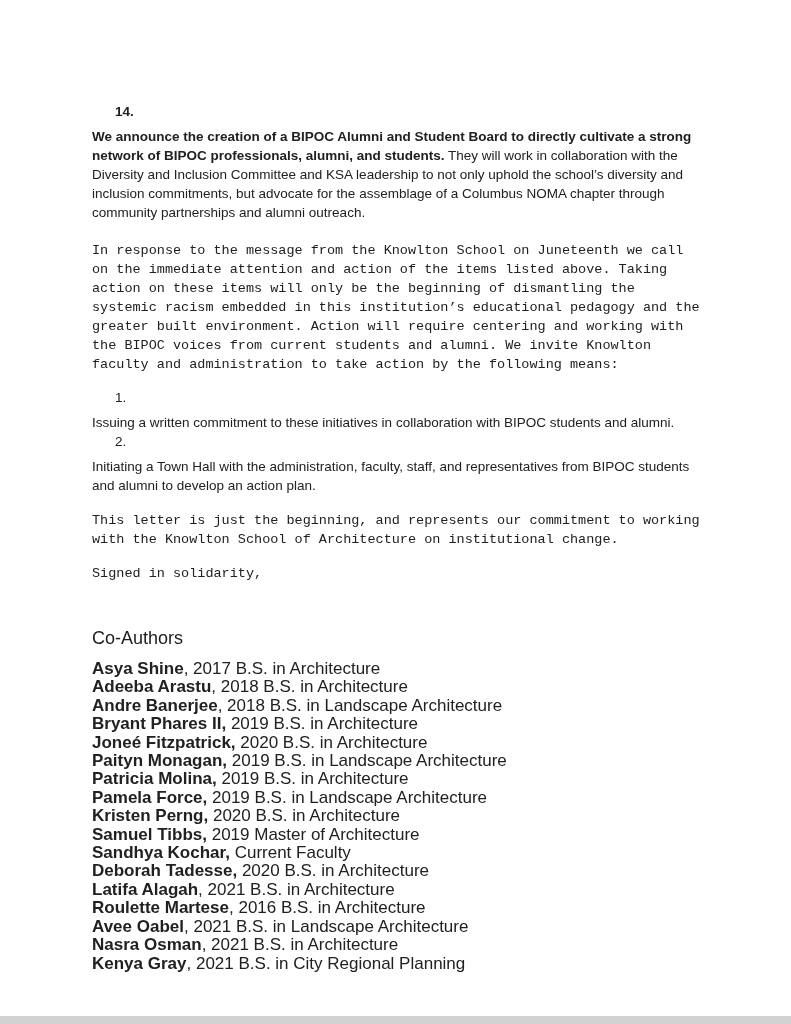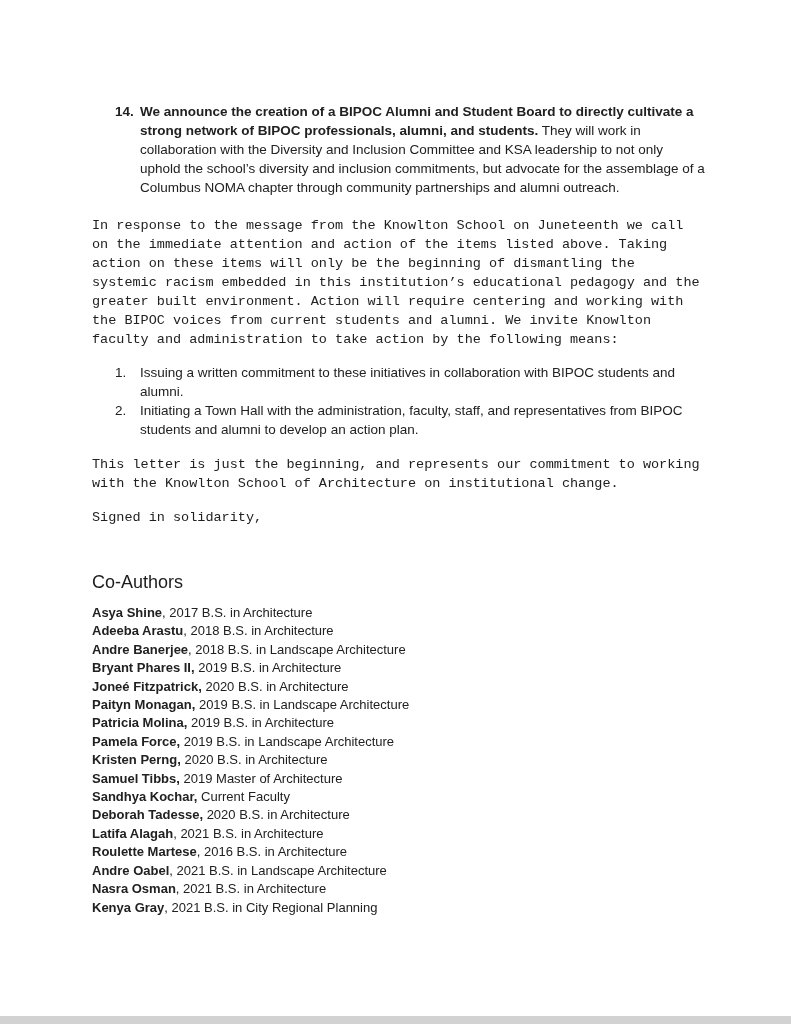--- a/index.html
+++ b/index.html
@@ -23,21 +23,21 @@
     left: 92px;
     top: 102px;
     width: 613px;
     font-size: 13.5px;
     line-height: 19px;
   }
   p { margin: 0; font-family: Liberation Mono, monospace; }
   .bold, strong { font-weight: bold; }
 
   
-  .hang { display: flex; align-items: flex-start; }
+  .hang { display: flex; align-items: flex-start; flex-direction: column; }
   .hang .marker { flex: 0 0 25px; margin-left: 23px; }
   .hang .itext { flex: 1 1 auto; }
 
   .item14 { margin-bottom: 19px; }
   .item14 .marker { font-weight: bold; }
 
   .response { margin-bottom: 14px; }
 
   .actions { margin-bottom: 16px; }
   .actions .hang { margin-bottom: 0; }
@@ -47,21 +47,21 @@
 
   .coauthors-heading {
     margin-top: 42px;
     margin-bottom: 9px;
     font-size: 18px;
     line-height: 26px;
     font-weight: 400;
     color: #1c1c1c;
   }
   .coauthor {
-    font-size: 13px;
+    font-size: 17px;
     line-height: 18.4px;
   }
   .page-edge {
     position: absolute;
     left: 0;
     bottom: 0;
     width: 100%;
     height: 8px;
     background: #d2d2d2;
   }
@@ -104,21 +104,21 @@
       <div class="coauthor"><strong>Joneé Fitzpatrick,</strong><span> 2020 B.S. in Architecture</span></div>
       <div class="coauthor"><strong>Paityn Monagan,</strong><span> 2019 B.S. in Landscape Architecture</span></div>
       <div class="coauthor"><strong>Patricia Molina,</strong><span> 2019 B.S. in Architecture</span></div>
       <div class="coauthor"><strong>Pamela Force,</strong><span> 2019 B.S. in Landscape Architecture</span></div>
       <div class="coauthor"><strong>Kristen Perng,</strong><span> 2020 B.S. in Architecture</span></div>
       <div class="coauthor"><strong>Samuel Tibbs,</strong><span> 2019 Master of Architecture</span></div>
       <div class="coauthor"><strong>Sandhya Kochar,</strong><span> Current Faculty</span></div>
       <div class="coauthor"><strong>Deborah Tadesse,</strong><span> 2020 B.S. in Architecture</span></div>
       <div class="coauthor"><strong>Latifa Alagah</strong><span>, 2021 B.S. in Architecture</span></div>
       <div class="coauthor"><strong>Roulette Martese</strong><span>, 2016 B.S. in Architecture</span></div>
-      <div class="coauthor"><strong>Andre Oabel</strong><span>, 2021 B.S. in Landscape Architecture</span></div>
+      <div class="coauthor"><strong>Avee Oabel</strong><span>, 2021 B.S. in Landscape Architecture</span></div>
       <div class="coauthor"><strong>Nasra Osman</strong><span>, 2021 B.S. in Architecture</span></div>
       <div class="coauthor"><strong>Kenya Gray</strong><span>, 2021 B.S. in City Regional Planning</span></div>
     </div>
 
   </div>
 
   <div class="page-edge"></div>
 </div>
 
 </body></html>

